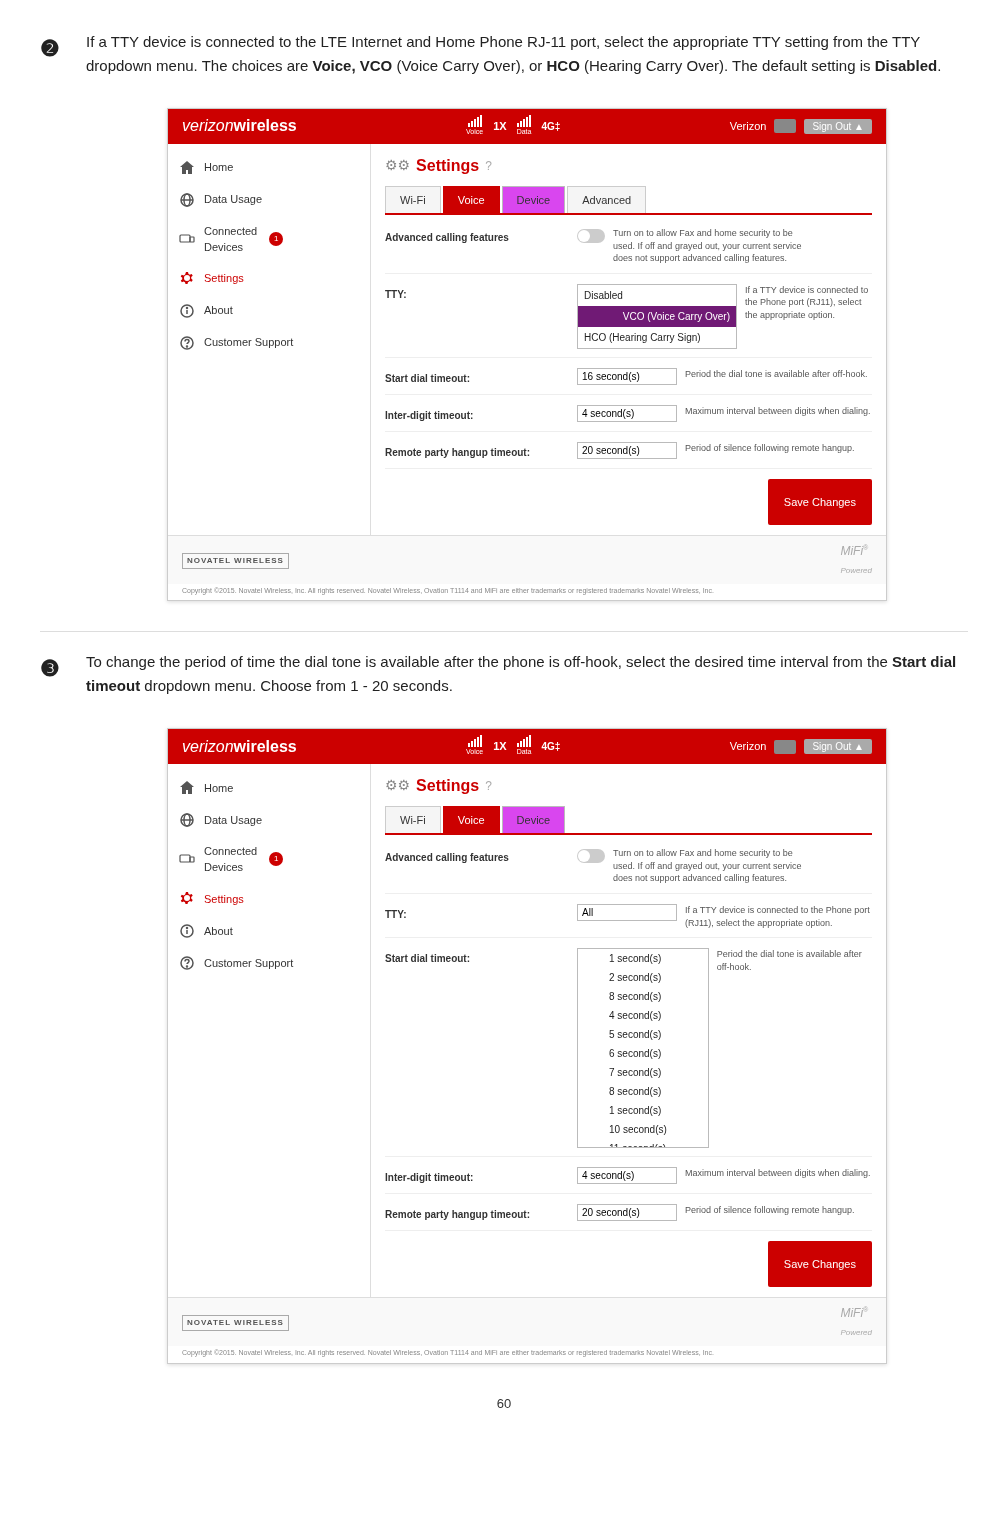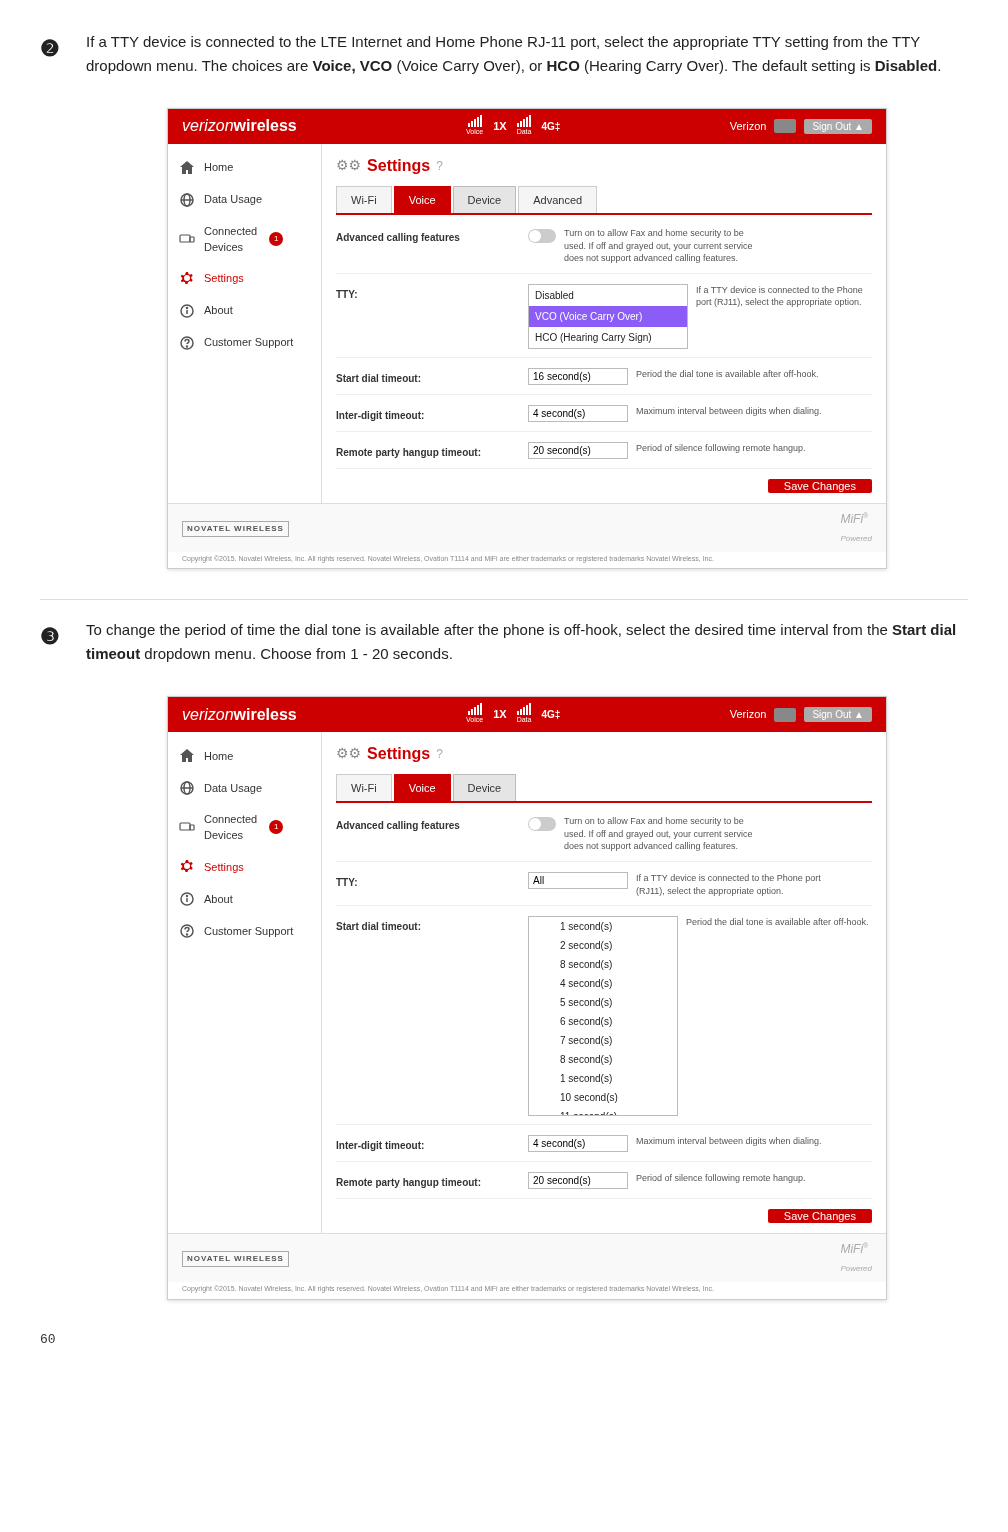--- a/index.html
+++ b/index.html
@@ -86,21 +86,21 @@
       border-radius: 2px;
     }
 
     
     .mifi-body {
       display: flex;
     }
 
     
     .mifi-sidebar {
-      width: 154px;
+      width: 203px;
       min-height: 280px;
       border-right: 1px solid #ddd;
       padding: 8px 0;
       background: #fff;
     }
     .sidebar-item {
       display: flex;
       align-items: center;
       padding: 7px 10px;
       cursor: pointer;
@@ -171,21 +171,21 @@
       background: #f5f5f5;
       color: #333;
       margin-right: 2px;
     }
     .tab.active {
       background: #c00;
       color: #fff;
       border-color: #c00;
     }
     .tab.device-tab {
-      background: #e5e5e5;
+      background: #d946ef;
       border-color: #bbb;
     }
 
     
     .form-row {
       display: flex;
       align-items: flex-start;
       margin-bottom: 10px;
       padding-bottom: 8px;
       border-bottom: 1px solid #eee;
@@ -247,29 +247,30 @@
       border: 1px solid #bbb;
       background: #fff;
       min-width: 160px;
       font-size: 10px;
     }
     .tty-option {
       padding: 3px 6px;
       cursor: pointer;
     }
     .tty-option.selected {
-      background: #8b5cf6;
+      background: #701a75;
       color: #fff;
+      text-align: right;
     }
 
     .save-btn {
       background: #c00;
       color: #fff;
       border: none;
-      padding: 1px 16px;
+      padding: 17px 16px;
       font-size: 11px;
       cursor: pointer;
       border-radius: 2px;
       display: block;
       margin-left: auto;
       margin-top: 10px;
       text-align: right;
     }
 
     
@@ -733,13 +734,13 @@
       </div>
       <div style="font-style:italic;color:#aaa;font-size:12px;">MiFi<sup style="font-size:7px;">®</sup><br><span style="font-size:8px;">Powered</span></div>
     </div>
     <div class="copyright-text">
       Copyright ©2015. Novatel Wireless, Inc. All rights reserved. Novatel Wireless, Ovation T1114 and MiFi are either trademarks or registered trademarks Novatel Wireless, Inc.
     </div>
 
   </div>
 </div>
 
-<div style="text-align:left;margin-top:20px;font-size:13px;color:#333;font-family:Liberation Mono, monospace;">60</div>
+<div style="text-align:center;margin-top:20px;font-size:13px;color:#333;">60</div>
 
 </body></html>

